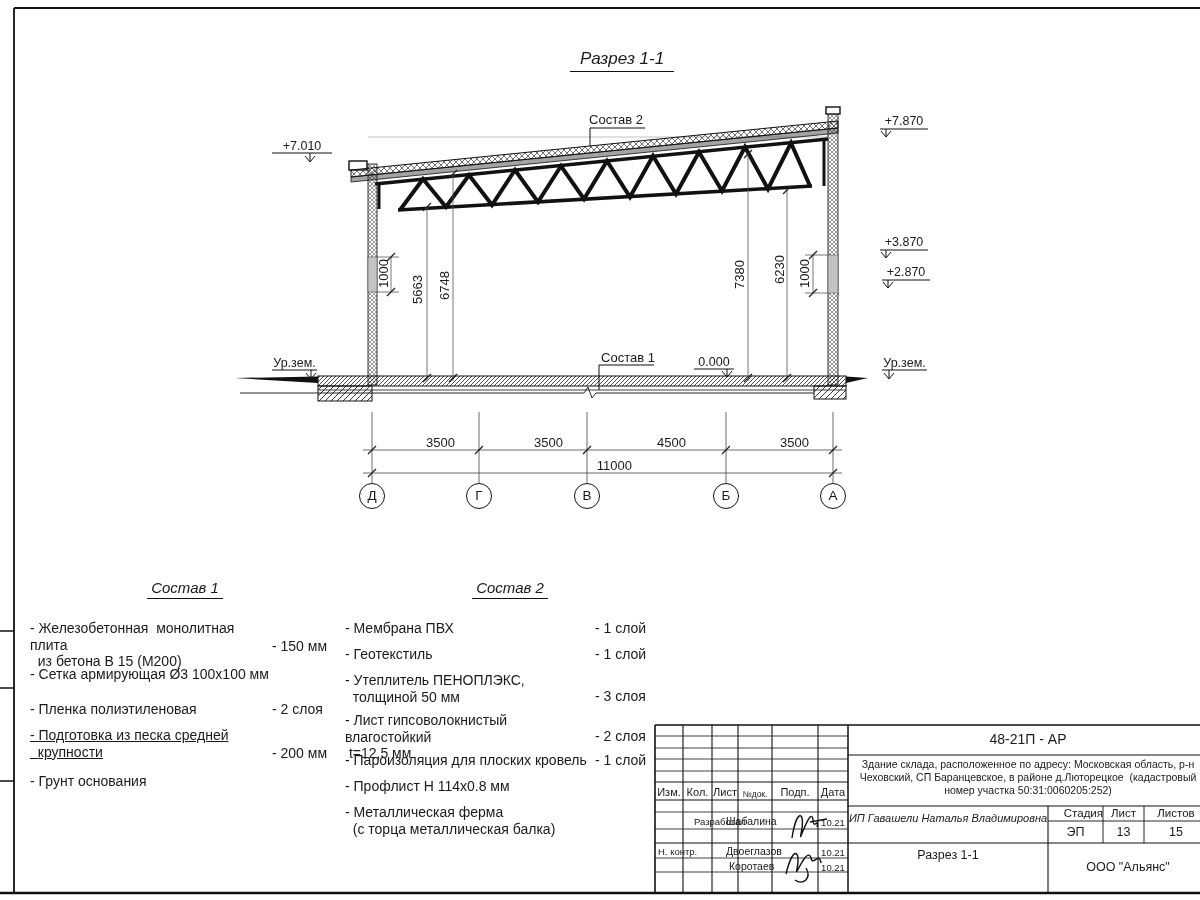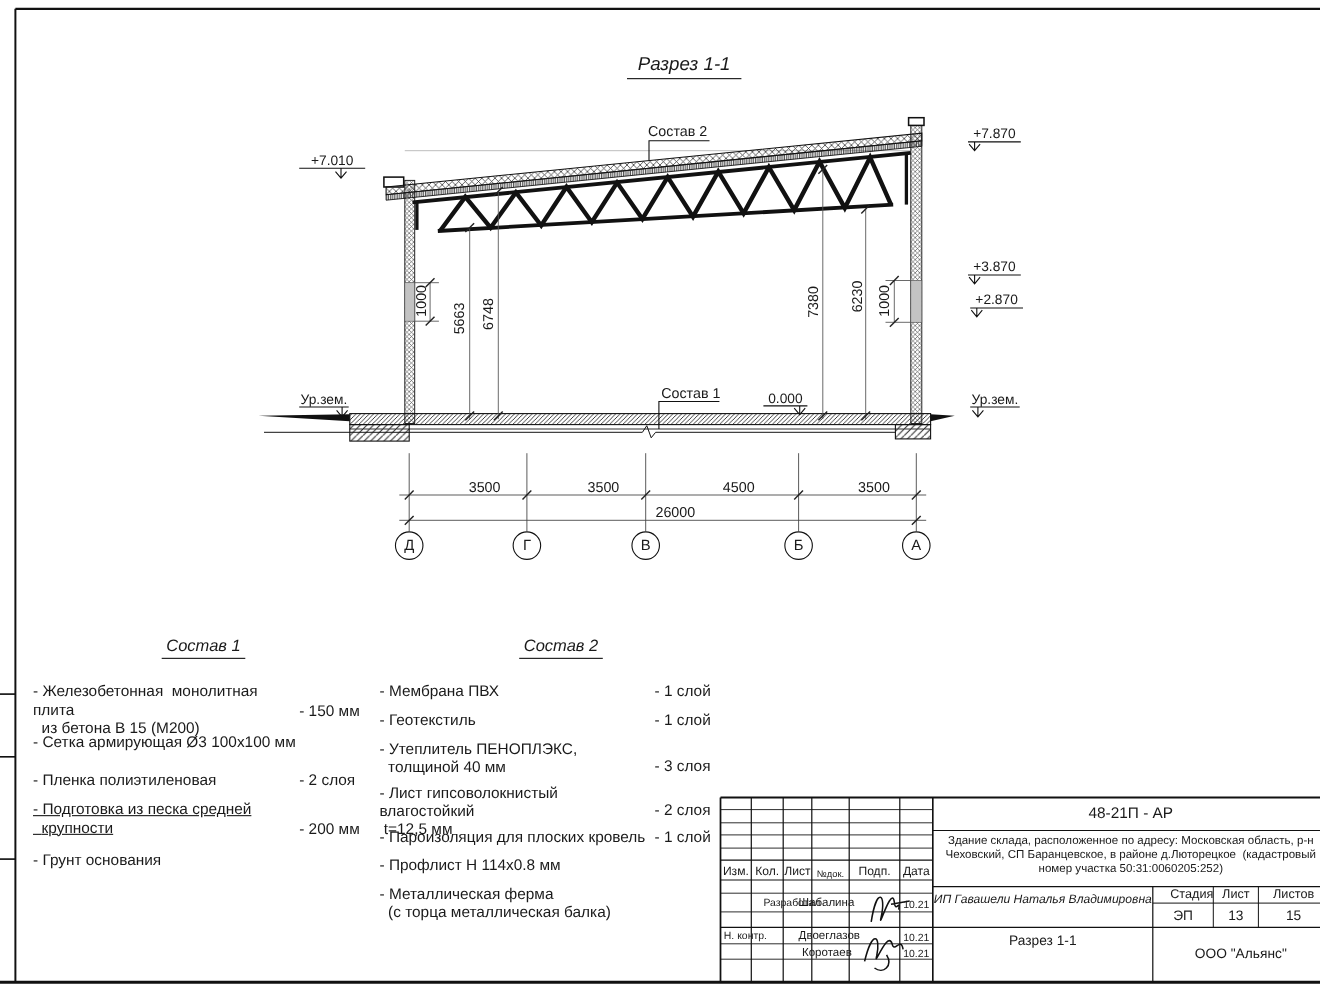--- a/index.html
+++ b/index.html
@@ -193,21 +193,21 @@
 <div class="abs vdim" style="left:387px;top:282px;">5663</div>
 <div class="abs vdim" style="left:414px;top:278px;">6748</div>
 <div class="abs vdim" style="left:709px;top:267px;">7380</div>
 <div class="abs vdim" style="left:749px;top:262px;">6230</div>
 <div class="abs vdim" style="left:774px;top:266px;">1000</div>
 
 <div class="abs hdim" style="left:395px;top:435px;">3500</div>
 <div class="abs hdim" style="left:503px;top:435px;">3500</div>
 <div class="abs hdim" style="left:626px;top:435px;">4500</div>
 <div class="abs hdim" style="left:749px;top:435px;">3500</div>
-<div class="abs hdim" style="left:572px;top:458px;">26000</div>
+<div class="abs hdim" style="left:572px;top:458px;">11000</div>
 
 <div class="abs bubble" style="left:359px;top:483px;">Д</div>
 <div class="abs bubble" style="left:466px;top:483px;">Г</div>
 <div class="abs bubble" style="left:574px;top:483px;">В</div>
 <div class="abs bubble" style="left:713px;top:483px;">Б</div>
 <div class="abs bubble" style="left:820px;top:483px;">А</div>
 
 <div class="abs sheading" style="left:147px;top:579px;width:76px;">Состав 1</div>
 <div class="abs litem" style="left:30px;top:620px;width:240px;">- Железобетонная  монолитная плита
   из бетона В 15 (М200)</div>
@@ -219,21 +219,21 @@
   крупности</div>
 <div class="abs lval" style="left:272px;top:745px;">- 200 мм</div>
 <div class="abs litem" style="left:30px;top:773px;width:240px;">- Грунт основания</div>
 
 <div class="abs sheading" style="left:472px;top:579px;width:76px;">Состав 2</div>
 <div class="abs litem" style="left:345px;top:620px;width:250px;">- Мембрана ПВХ</div>
 <div class="abs lval" style="left:595px;top:620px;">- 1 слой</div>
 <div class="abs litem" style="left:345px;top:646px;width:250px;">- Геотекстиль</div>
 <div class="abs lval" style="left:595px;top:646px;">- 1 слой</div>
 <div class="abs litem" style="left:345px;top:672px;width:250px;">- Утеплитель ПЕНОПЛЭКС,
-  толщиной 40 мм</div>
+  толщиной 50 мм</div>
 <div class="abs lval" style="left:595px;top:688px;">- 3 слоя</div>
 <div class="abs litem" style="left:345px;top:712px;width:250px;">- Лист гипсоволокнистый влагостойкий
  t=12,5 мм</div>
 <div class="abs lval" style="left:595px;top:728px;">- 2 слоя</div>
 <div class="abs litem" style="left:345px;top:752px;width:250px;">- Пароизоляция для плоских кровель</div>
 <div class="abs lval" style="left:595px;top:752px;">- 1 слой</div>
 <div class="abs litem" style="left:345px;top:778px;width:250px;">- Профлист Н 114х0.8 мм</div>
 <div class="abs litem" style="left:345px;top:804px;width:260px;">- Металлическая ферма
   (с торца металлическая балка)</div>
 

